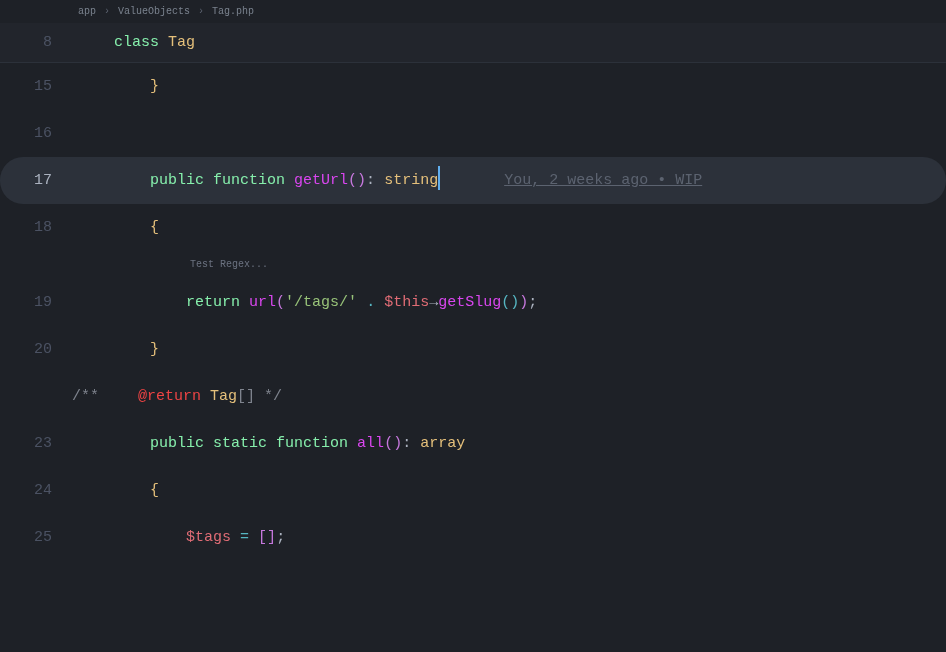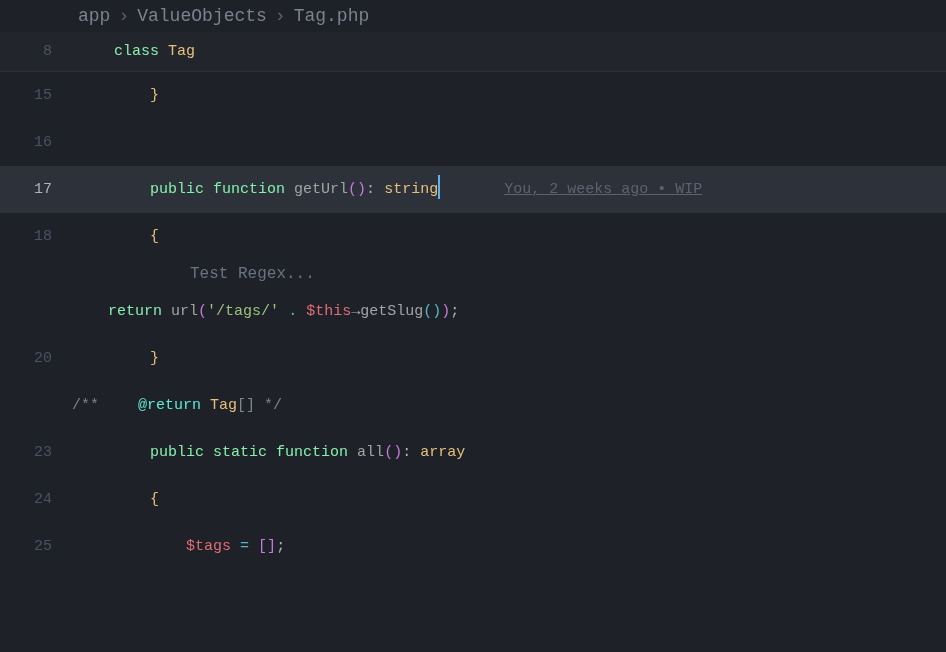--- a/index.html
+++ b/index.html
@@ -10,21 +10,21 @@
     width: 946px;
     height: 652px;
     overflow: hidden;
     color: #abb2bf;
   }
   .breadcrumb {
     display: flex;
     align-items: center;
     gap: 6px;
     padding: 6px 0 6px 78px;
-    font-size: 18px;
+    font-size: 10px;
     color: #7a828e;
   }
   .breadcrumb .sep { color: #5c6370; margin: 0 2px; }
   .editor {
     position: relative;
   }
   .line {
     display: flex;
     align-items: flex-start;
     height: 47px;
@@ -33,20 +33,21 @@
   }
   .line.sticky {
     background: #22252c;
     border-bottom: 1px solid #2c313a;
     height: 40px;
     line-height: 40px;
   }
   .line.sticky .gutter { height: 40px; line-height: 40px; }
   .line.highlighted {
     background: #2c313a;
+    border-radius: 23px;
   }
   .gutter {
     width: 78px;
     text-align: right;
     padding-right: 26px;
     color: #4b5263;
     font-size: 15px;
     height: 47px;
     line-height: 47px;
     flex-shrink: 0;
@@ -55,51 +56,51 @@
   .line.highlighted .gutter { color: #abb2bf; }
   .code {
     white-space: pre;
     font-family: inherit;
     flex: 1;
     position: relative;
   }
   .code-lens {
     position: absolute;
     left: 190px;
-    font-size: 16px;
+    font-size: 10px;
     color: #6b7280;
     height: 28px;
     line-height: 28px;
   }
   .blame {
     color: #5c6370;
     margin-left: 64px;
     text-decoration: underline;
   }
   .cursor {
     display: inline-block;
     width: 2px;
     height: 24px;
     background: #61afef;
     vertical-align: middle;
     position: relative;
     top: -2px;
   }
   
   .kw { color: #86efac; }        
-  .fn { color: #a3a3a3; }        
+  .fn { color: #d946ef; }        
   .type { color: #e5c07b; }      
   .str { color: #98c379; }       
   .var { color: #e06c75; }
   .punc { color: #abb2bf; }
   .brace { color: #e5c07b; }
   .brace2 { color: #c678dd; }
   .brace3 { color: #56b6c2; }
   .comment { color: #7f848e; font-style: normal; }
-  .doc-tag { color: #5eead4; padding-left: 30px; }
+  .doc-tag { color: #ef4444; padding-left: 30px; }
   .arrow { color: #abb2bf; }
   .op { color: #56b6c2; }
 
   .lens-row {
     height: 28px;
     display: flex;
   }
 </style>
 </head>
 <body>
@@ -138,20 +139,21 @@
     <div class="gutter">18</div>
     <div class="code"><span>        </span><span class="brace">{</span></div>
   </div>
 
   <div class="lens-row">
     <div class="gutter" style="height:28px;line-height:28px;"></div>
     <div class="code-lens" style="position:static;margin-left:112px;">Test Regex...</div>
   </div>
 
   <div class="line">
+    <div class="gutter">19</div>
     <div class="code"><span>            </span><span class="kw">return</span><span> </span><span class="fn">url</span><span class="brace2">(</span><span class="str">'/tags/'</span><span> </span><span class="op">.</span><span> </span><span class="var">$this</span><span class="arrow">→</span><span class="fn">getSlug</span><span class="brace3">()</span><span class="brace2">)</span><span class="punc">;</span></div>
   </div>
 
   <div class="line">
     <div class="gutter">20</div>
     <div class="code"><span>        </span><span class="brace">}</span></div>
   </div>
 
 
   <div class="line">

